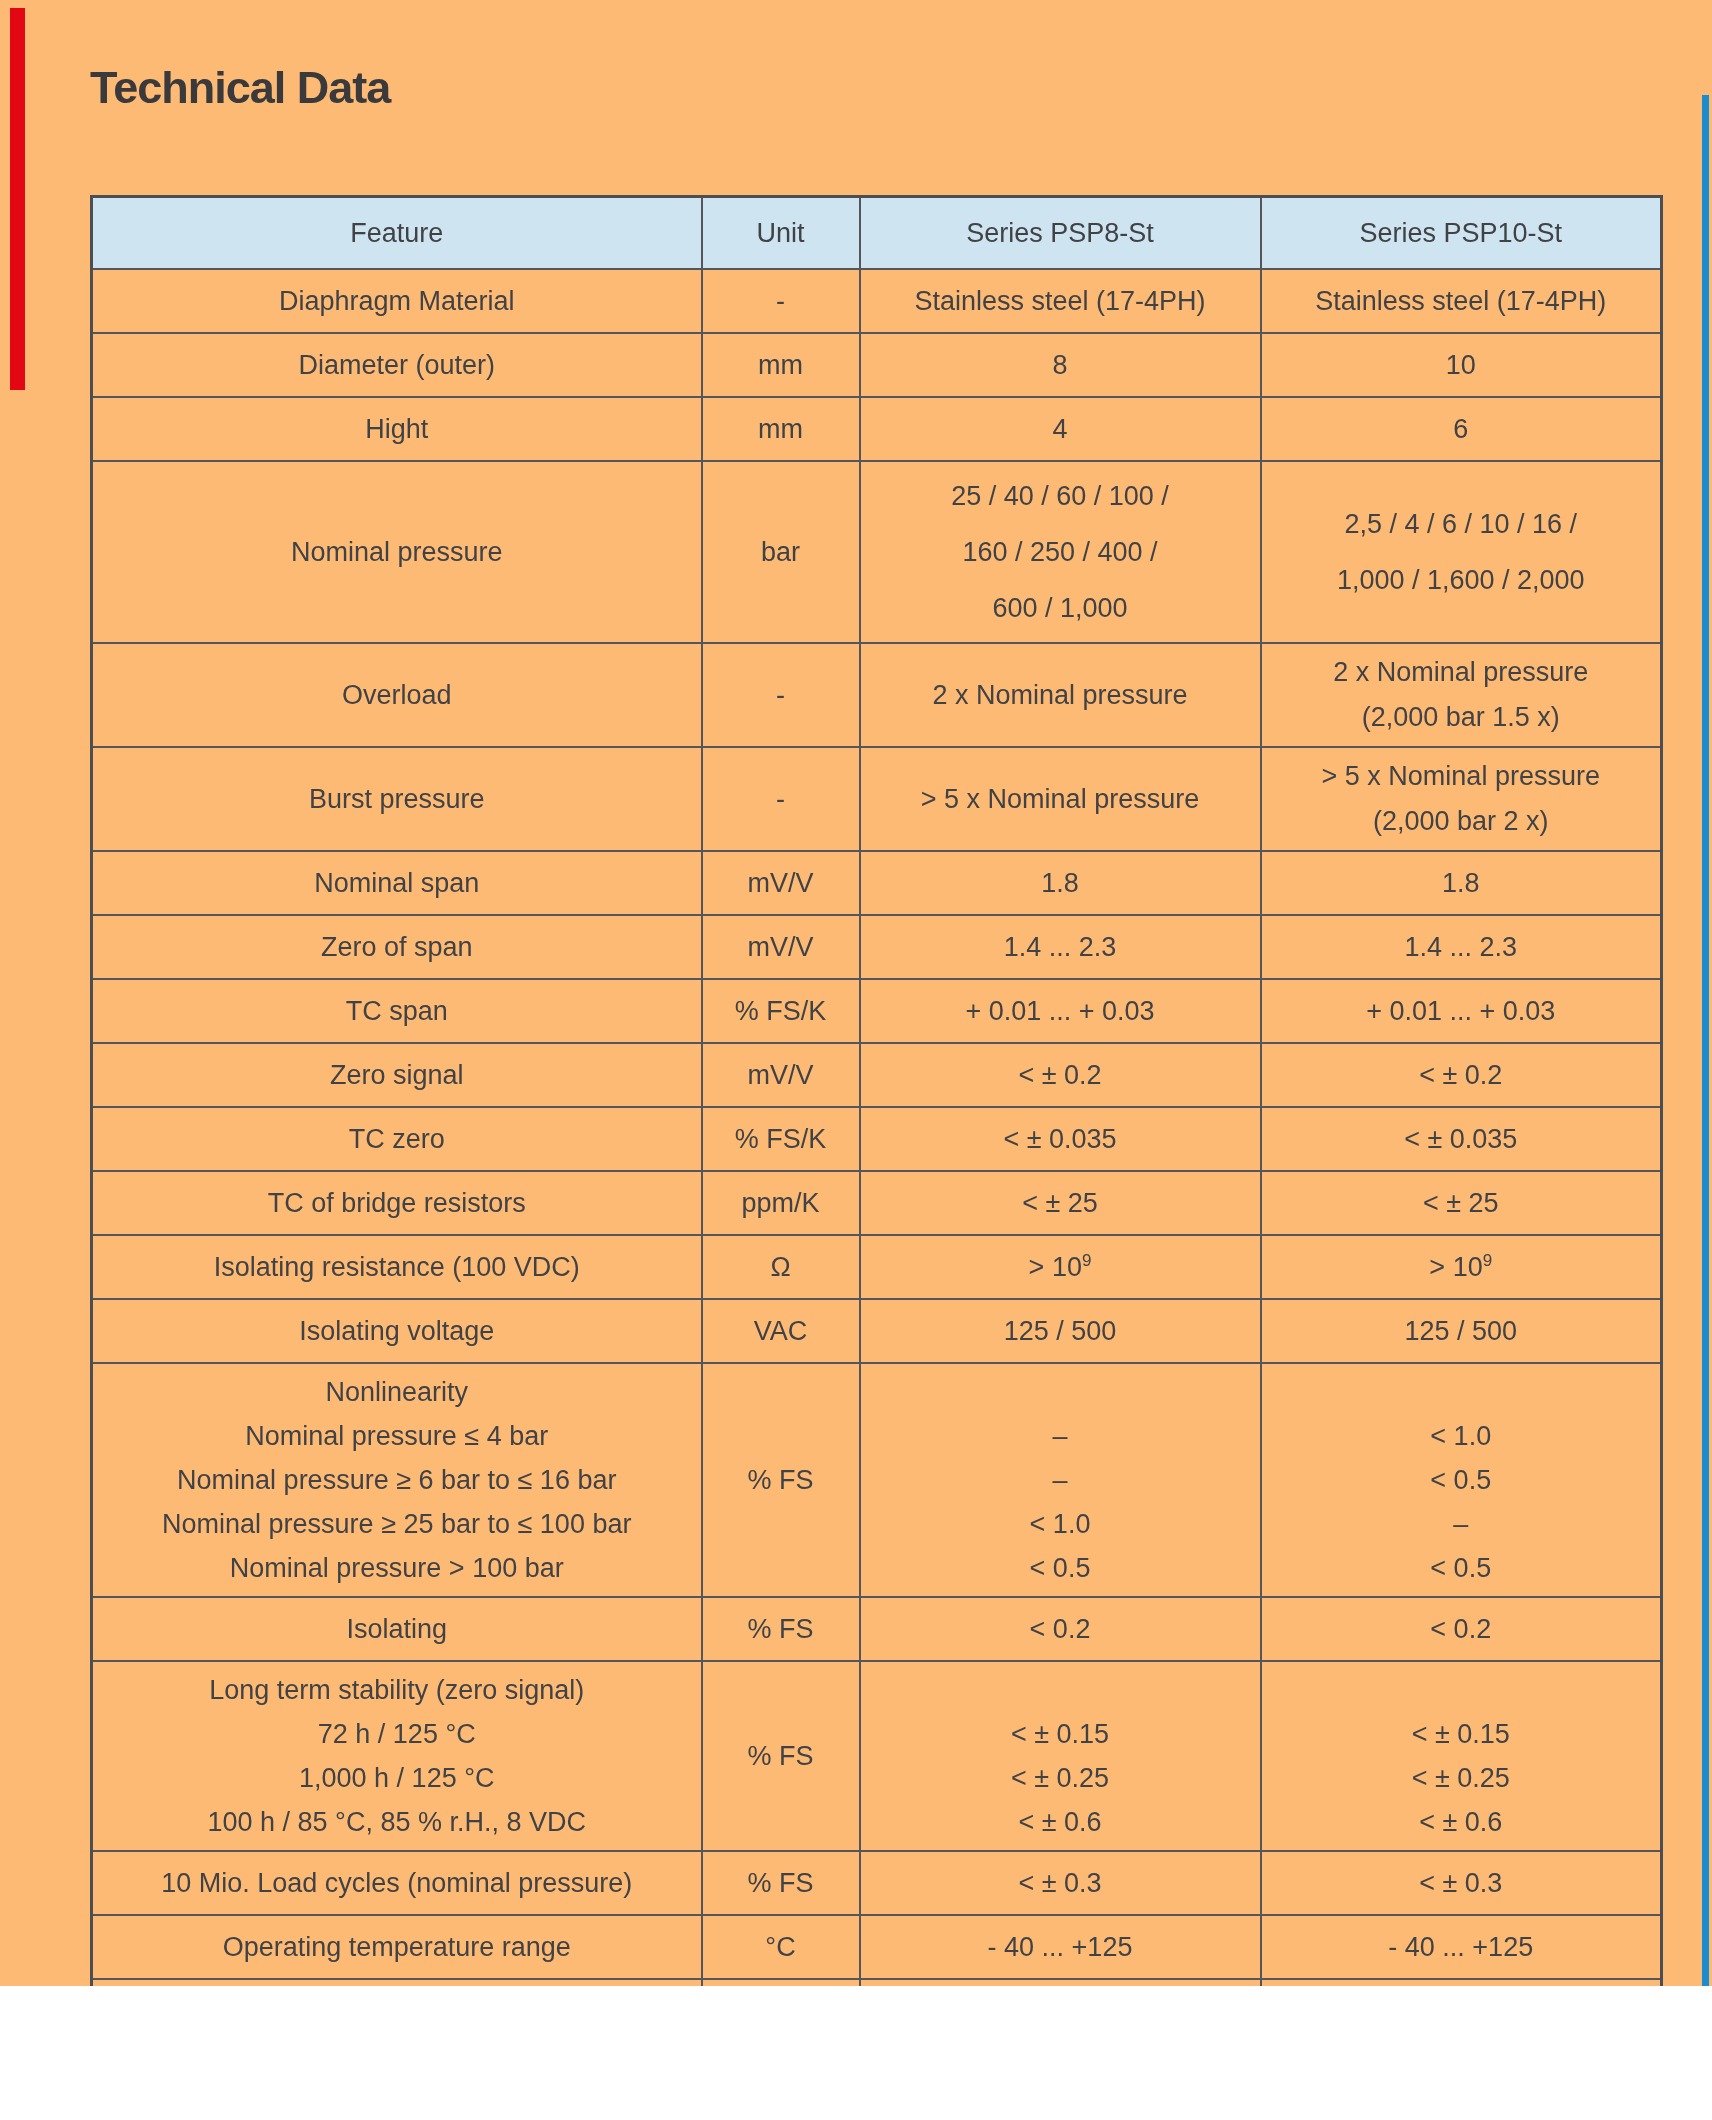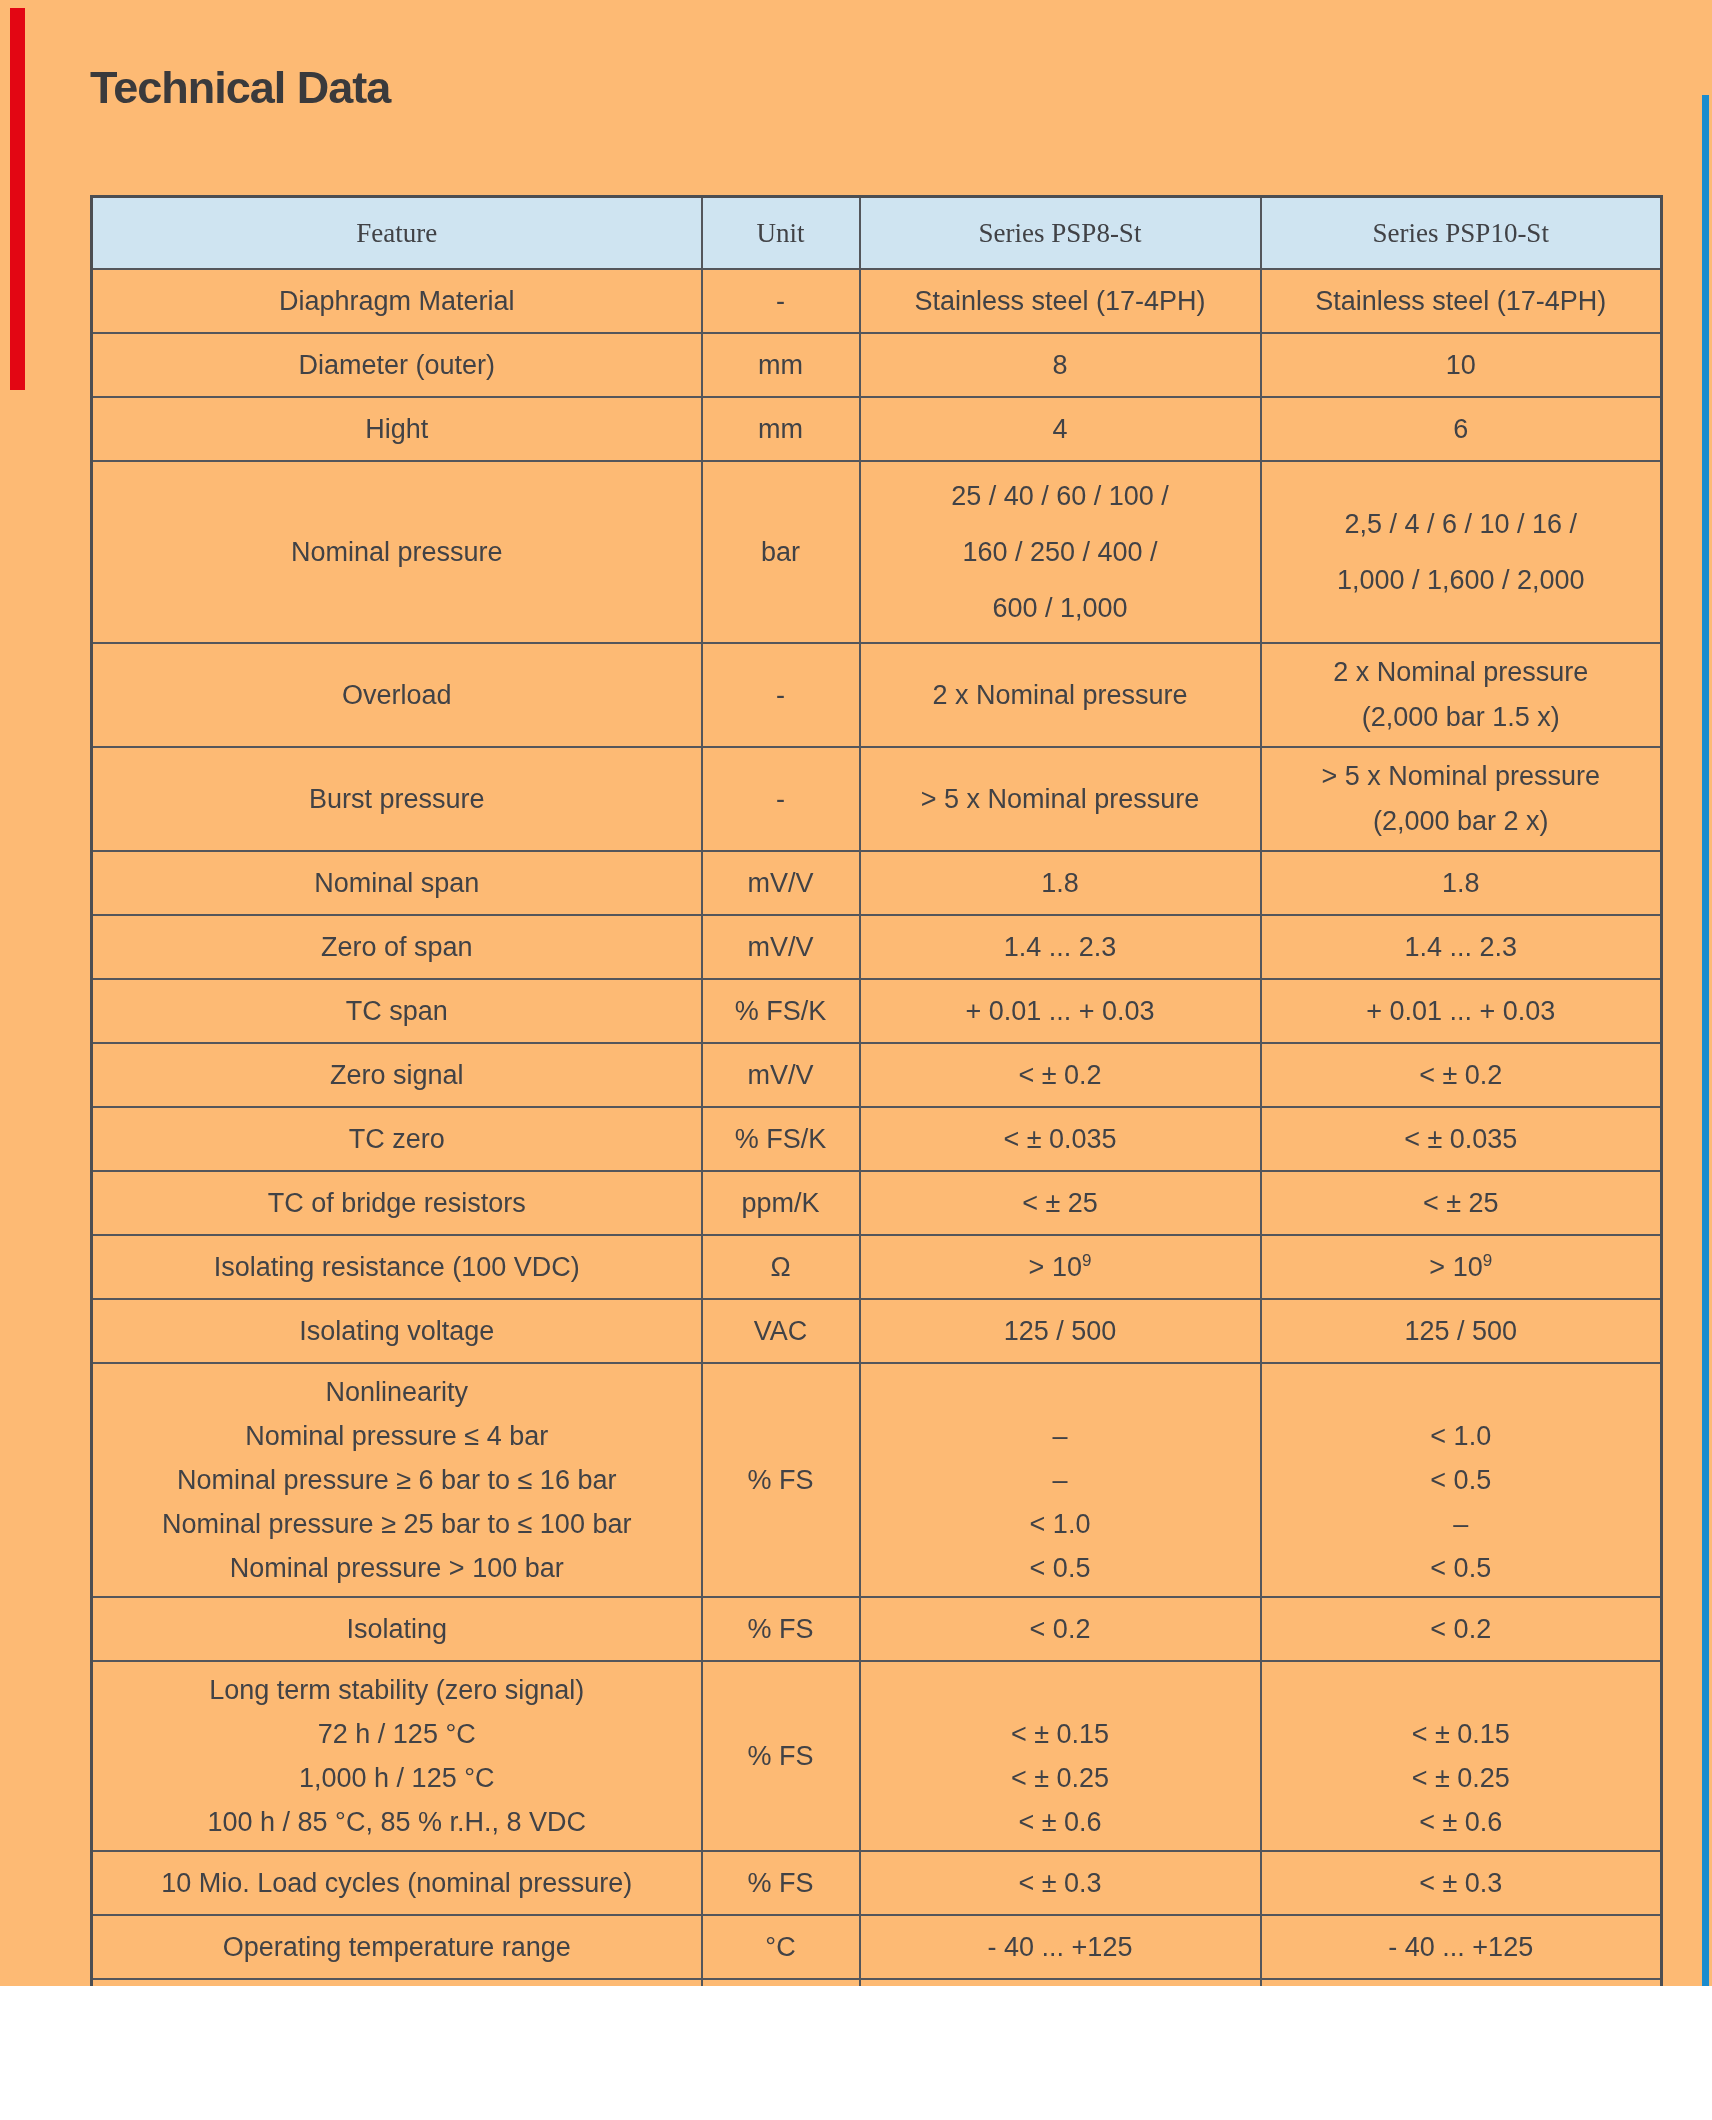--- a/index.html
+++ b/index.html
@@ -37,21 +37,20 @@
     font-weight:400;
     color:#414246;
     padding:2px 8px;
     overflow:hidden;
   }
   table.tech{border:3px solid #4c4e52;}
   th.hdr{
     background:#cfe4f1;
     height:66px;
     font-size:28px;
-    font-family:Liberation Serif, serif;
   }
   tr.simple td{height:58px;}
   .ln{height:56px;line-height:56px;white-space:nowrap;}
   .ln2{height:45px;line-height:45px;white-space:nowrap;}
   .ln5{height:44px;line-height:44px;white-space:nowrap;}
   .ln4{height:44px;line-height:44px;white-space:nowrap;}
   td .pad{padding:4px 0;text-align:center;}
   sup{font-size:17px;vertical-align:super;line-height:0;}
 </style>
 </head>

